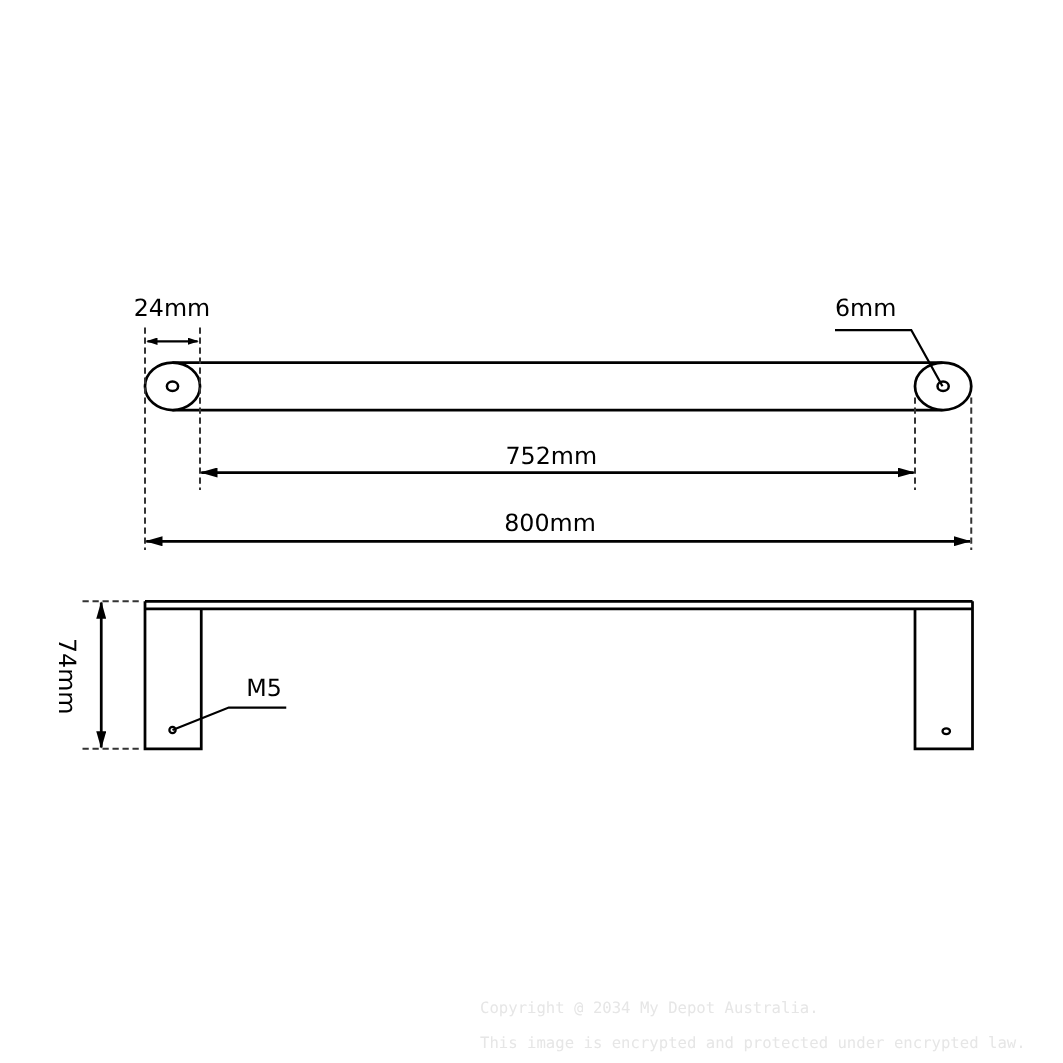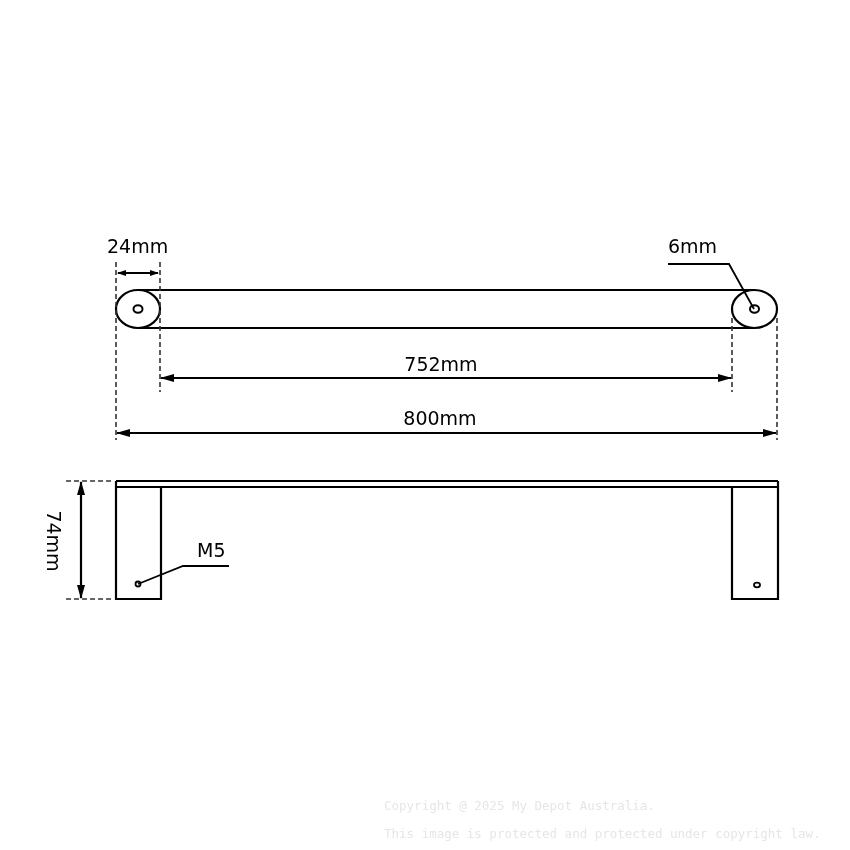--- a/index.html
+++ b/index.html
@@ -98,14 +98,14 @@
       <g stroke="#333" stroke-width="1.6" stroke-dasharray="5,3">
         <line x1="66" y1="481" x2="114" y2="481"></line>
         <line x1="66" y1="599" x2="114" y2="599"></line>
       </g>
       <line x1="81" y1="482" x2="81" y2="598" stroke="#000" stroke-width="2.2" marker-start="url(#arrowStart)" marker-end="url(#arrowEnd)"></line>
       <text class="dim-text" x="0" y="0" text-anchor="middle" transform="translate(47,541) rotate(90)">74mm</text>
     </g>
   </g>
 </svg>
 
-<div class="watermark" style="left:384px; top:798px;">Copyright @ 2025 My Depot Australia.</div>
-<div class="watermark" style="left:384px; top:826px;">This image is protected and protected under copyright law.</div>
+<div class="watermark" style="left:384px; top:798px;">Copyright @ 2034 My Depot Australia.</div>
+<div class="watermark" style="left:384px; top:826px;">This image is encrypted and protected under encrypted law.</div>
 
 </body></html>

